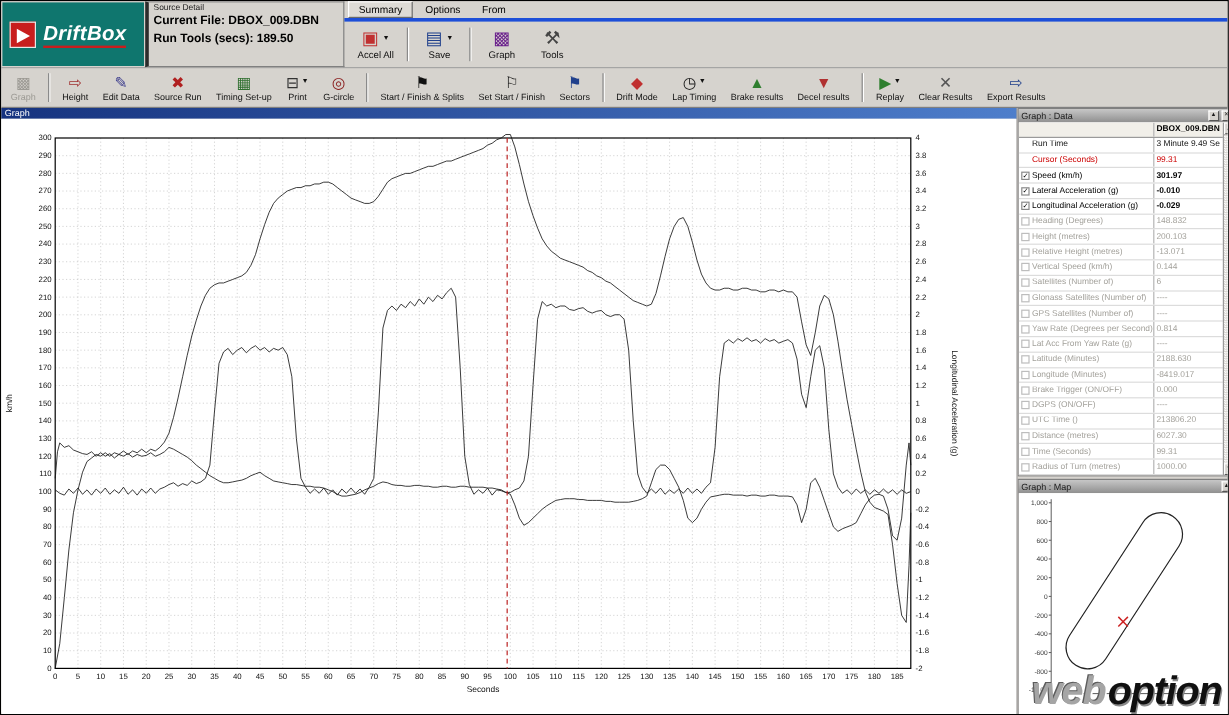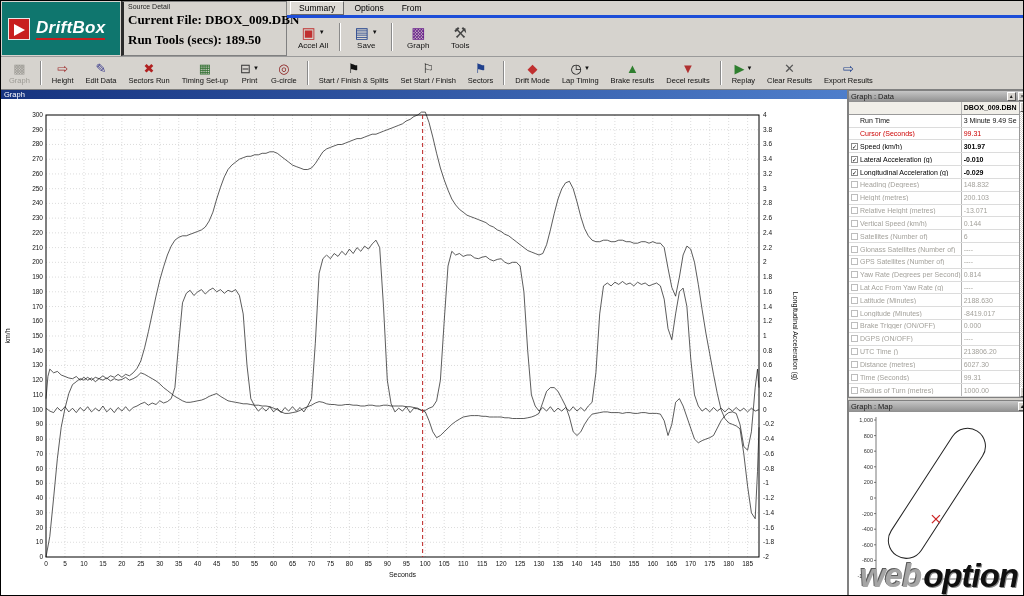--- a/index.html
+++ b/index.html
@@ -14,21 +14,21 @@
 
   
   #topbar { height:56px; display:flex; align-items:stretch; border-bottom:1px solid #9a9a9a; background:#d6d3ce; }
   .logo { width:118px; margin:1px; background:#0f766e; color:#fff; display:flex; align-items:center; gap:6px; padding:4px 6px; position:relative; }
   .logo-mark { width:22px; height:22px; background:#c81e1e; position:relative; flex:none; border:1px solid #e8e8e8; }
   .logo-mark:after { content:""; position:absolute; left:5px; top:5px; border-left:11px solid #fff; border-top:6px solid transparent; border-bottom:6px solid transparent; }
   .logo-text { font-style:italic; font-weight:bold; font-size:17px; letter-spacing:.3px; border-bottom:2px solid #c81e1e; }
 
   .source-detail { width:166px; background:#d6d3ce; border:1px solid #808080; border-left:3px solid #2b2b2b; padding:1px 4px; flex:none; }
   .sd-caption { font-size:7px; color:#222; margin-bottom:2px; }
-  .sd-line { font-size:13px; font-weight:bold; color:#000; margin-bottom:4px; white-space:nowrap;font-family:Liberation Serif, serif; }
+  .sd-line { font-size:10px; font-weight:bold; color:#000; margin-bottom:4px; white-space:nowrap; }
 
   .top-right { flex:1; display:flex; flex-direction:column; }
   .menubar { height:17px; display:flex; align-items:center; gap:2px; font-size:8.5px; padding-left:3px; border-bottom:3px solid #1d4ed8; }
   .menu-item { padding:1px 8px; cursor:default; }
   .menu-item.active { border:1px solid; border-color:#fff #6a6a6a #6a6a6a #fff; background:#dedbd6; }
 
   .main-toolbar { flex:1; display:flex; align-items:stretch; padding:2px 4px; }
   .mtbtn { display:flex; flex-direction:column; align-items:center; justify-content:center; padding:1px 7px; min-width:42px; }
   .mtbtn-top { display:flex; align-items:center; gap:3px; }
   .mtbtn .icon { font-size:15px; line-height:15px; }
@@ -164,21 +164,21 @@
       <div class="tbtn">
         <div class="tbtn-top">
           <span class="icon" style="color: rgb(58, 58, 140);">✎</span>
         </div>
         <div class="tbtn-label">Edit Data</div>
       </div>
       <div class="tbtn">
         <div class="tbtn-top">
           <span class="icon" style="color: rgb(176, 32, 32);">✖</span>
         </div>
-        <div class="tbtn-label">Sectors Run</div>
+        <div class="tbtn-label">Source Run</div>
       </div>
       <div class="tbtn">
         <div class="tbtn-top">
           <span class="icon" style="color: rgb(47, 111, 47);">▦</span>
         </div>
         <div class="tbtn-label">Timing Set-up</div>
       </div>
       <div class="tbtn">
         <div class="tbtn-top">
           <span class="icon" style="color: rgb(51, 51, 51);">⊟</span>

